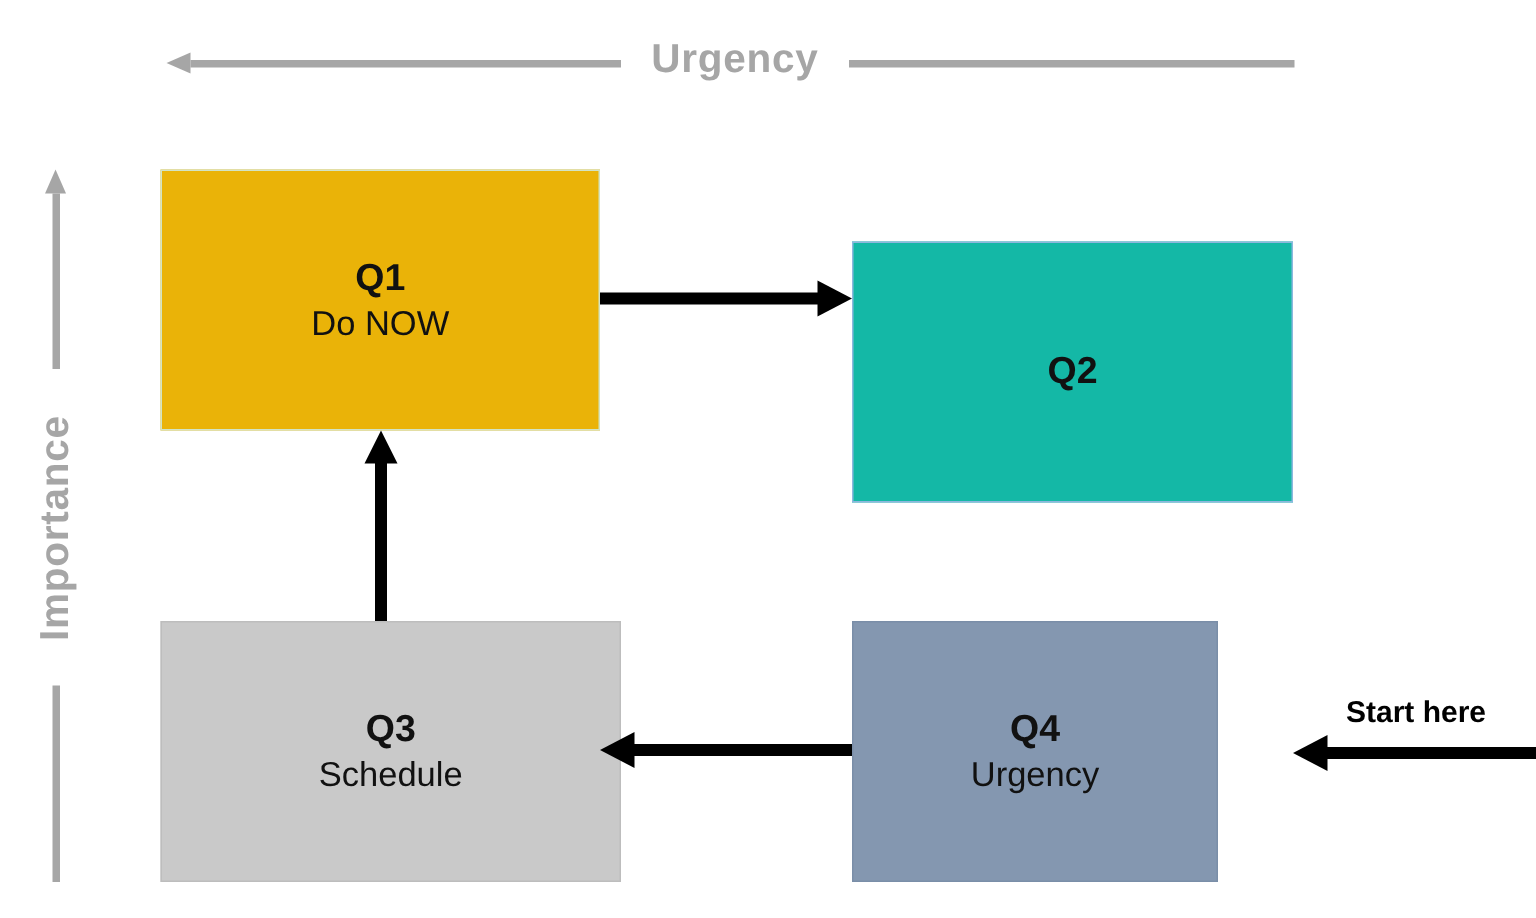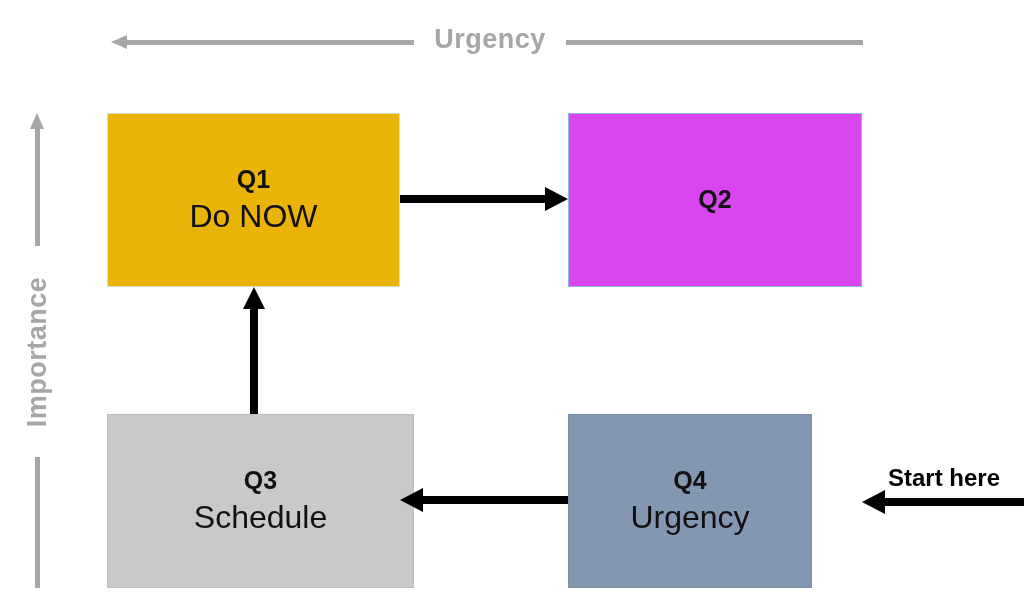--- a/index.html
+++ b/index.html
@@ -44,21 +44,21 @@
   .box {
     position: absolute;
     display: flex; flex-direction: column;
     align-items: center; justify-content: center;
     line-height: 1.25; text-align: center;
     border: 1px solid transparent;
     box-sizing: border-box;
     color: #111111;
   }
   .box .title    { font-size: 25px; font-weight: 700; }
-  .box .subtitle { font-size: 32px; font-weight: 400; }
+  .box .subtitle { font-size: 23px; font-weight: 400; }
   .q1 { left: 107px; top: 113px; width: 293px; height: 174px; }
   .q2 { left: 568px; top: 113px; width: 294px; height: 174px; }
   .q3 { left: 107px; top: 414px; width: 307px; height: 174px; }
   .q4 { left: 568px; top: 414px; width: 244px; height: 174px; }
 
   
   .flow-line { position: absolute; }
   .head { position: absolute; width: 0; height: 0; }
 
   .a1-line { left: 400px; top: 195px; width: 147px; height: 8px; }
@@ -76,21 +76,21 @@
     border-top: 12px solid transparent; border-bottom: 12px solid transparent;
     border-right: 23px solid #000; }
 
   .a4-line { left: 884px; top: 498px; width: 140px; height: 8px; }
   .a4-head { left: 862px; top: 490px;
     border-top: 12px solid transparent; border-bottom: 12px solid transparent;
     border-right: 23px solid #000; }
 
   .start-label {
     position: absolute; left: 878px; top: 464px; width: 132px;
-    text-align: center; font-size: 24px; font-weight: 700; color: #000;
+    text-align: center; font-size: 20px; font-weight: 700; color: #000;
     white-space: nowrap;
   }
 </style>
 </head>
 <body>
 
 <div class="canvas">
 
   <div class="ux-head" style="border-right-color: rgb(166, 166, 166);"></div>
   <div class="axis-line ux-line-left" style="background-color: rgb(166, 166, 166);"></div>
@@ -100,21 +100,21 @@
   <div class="uy-head" style="border-bottom-color: rgb(166, 166, 166);"></div>
   <div class="axis-line uy-line-top" style="background-color: rgb(166, 166, 166);"></div>
   <div class="uy-label" style="color: rgb(166, 166, 166);">Importance</div>
   <div class="axis-line uy-line-bottom" style="background-color: rgb(166, 166, 166);"></div>
 
   <div class="box q1" style="background-color: #eab308; border-color: rgb(210, 228, 197);">
     <div class="title">Q1</div>
     <div class="subtitle">Do NOW</div>
   </div>
 
-  <div class="box q2" style="background-color: #d946ef; border-color: rgb(141, 183, 222);">
+  <div class="box q2" style="background-color: #14b8a6; border-color: rgb(141, 183, 222); margin-top: 48px;">
     <div class="title">Q2</div>
   </div>
 
   <div class="box q3" style="background-color: rgb(201, 201, 201); border-color: rgb(189, 189, 189);">
     <div class="title">Q3</div>
     <div class="subtitle">Schedule</div>
   </div>
 
   <div class="box q4" style="background-color: rgb(132, 151, 176); border-color: rgb(122, 142, 168);">
     <div class="title">Q4</div>

